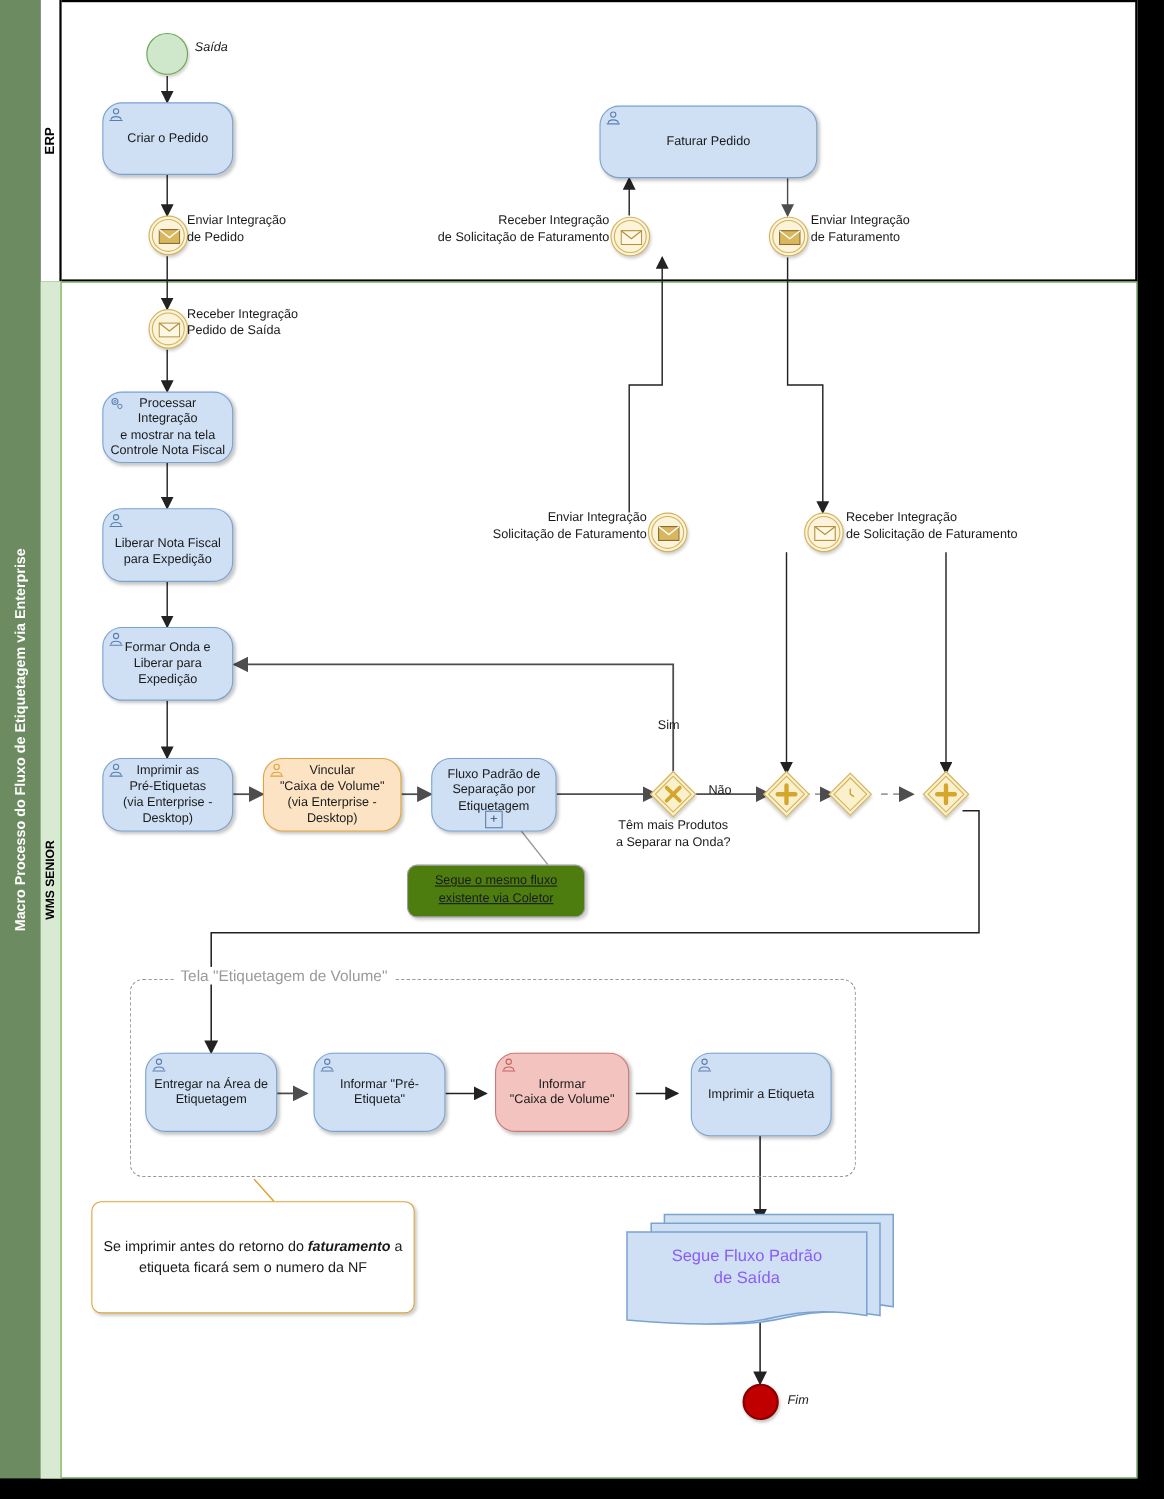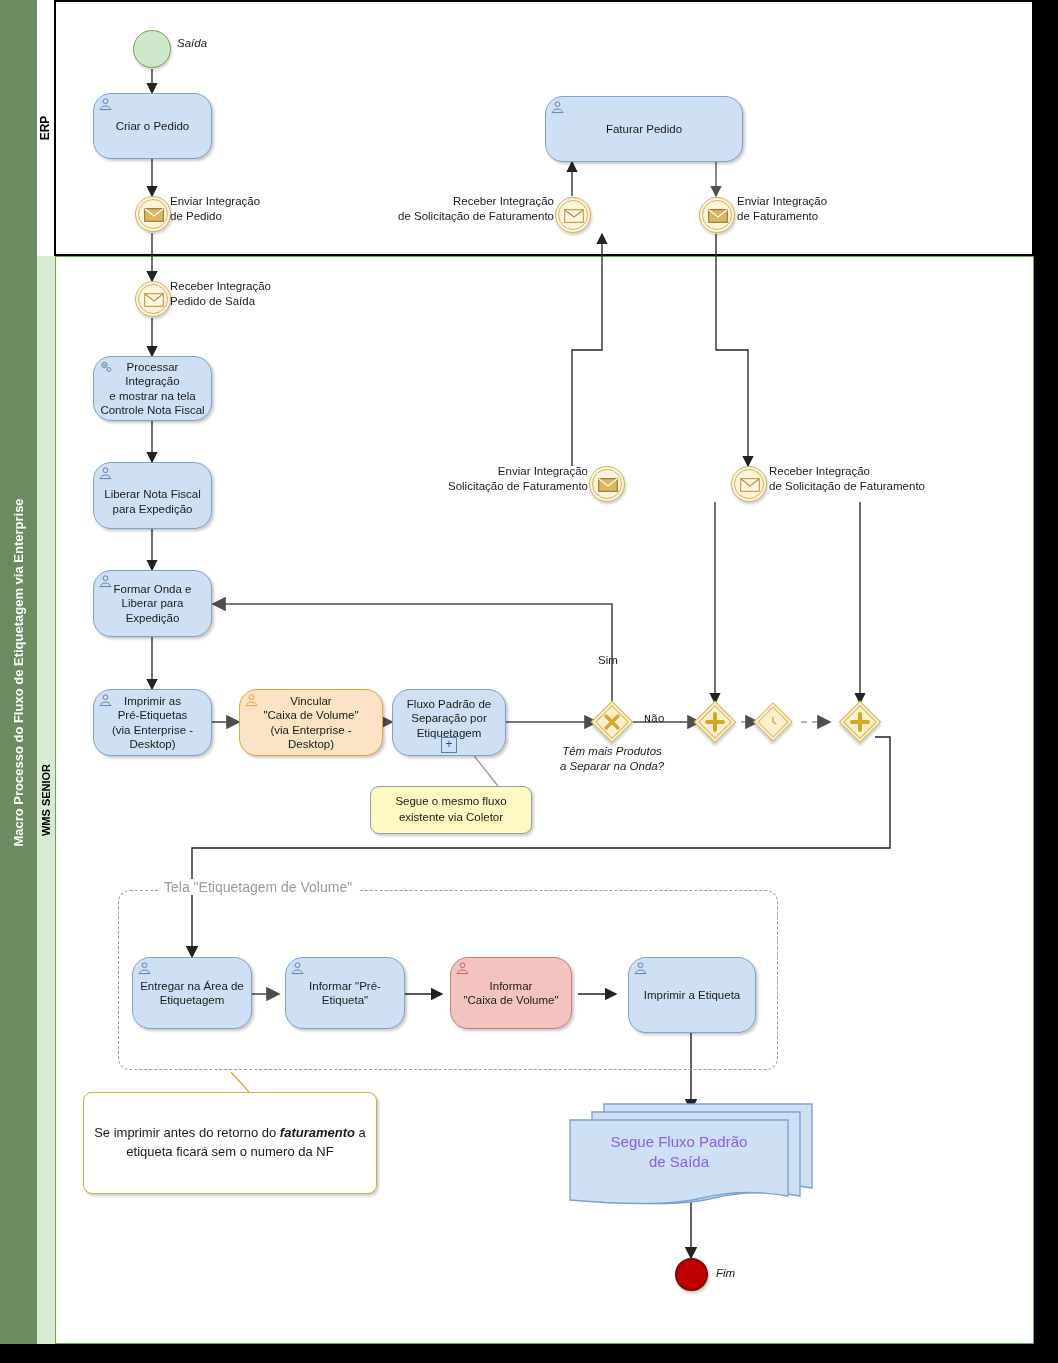--- a/index.html
+++ b/index.html
@@ -54,27 +54,27 @@
      border:1.4px solid #d4b35a;}
 
   .gw{position:absolute;width:30px;height:30px;background:#fbf0cc;
       border:1.6px solid #d4b35a;transform:rotate(45deg);box-sizing:border-box;
       box-shadow:2px 2px 3px rgba(0,0,0,.2);}
   .gw-in{position:absolute;left:2px;top:2px;right:2px;bottom:2px;border:1.2px solid #d4b35a;}
 
   .subproc-stack{position:absolute;}
   .lbl-free{position:absolute;font-size:11.5px;color:#1a1a1a;line-height:1.3;white-space:nowrap;}
   .lbl-free.italic{font-style:italic;}
-  .lbl-center{text-align:center;font-style:italic;}
+  .lbl-center{text-align:center;}
   .lbl-right{text-align:right;}
 
   .annot{position:absolute;box-sizing:border-box;border-radius:9px;
      font-size:11.5px;line-height:1.35;text-align:center;color:#1a1a1a;
      display:flex;align-items:center;justify-content:center;padding:6px 10px;}
-  .annot.grey{background:#fef9c3;border:1.4px solid #9c9c9c;box-shadow:2px 2px 3px rgba(0,0,0,.2);}
+  .annot.grey{background:#4d7c0f;border:1.4px solid #9c9c9c;box-shadow:2px 2px 3px rgba(0,0,0,.2);text-decoration:underline;}
   .annot.orange{background:#ffffff;border:1.6px solid #e0a53c;box-shadow:2px 2px 3px rgba(0,0,0,.2);
      font-size:13px;line-height:1.45;}
 
   .group-box{position:absolute;border:1.6px dashed #9a9a9a;border-radius:12px;box-sizing:border-box;}
   .group-title{position:absolute;font-size:14px;color:#9a9a9a;background:#fff;padding:0 6px;}
 
   svg.overlay{position:absolute;left:0;top:0;width:1058px;height:1363px;pointer-events:none;}
 </style>
 </head>
 <body>
@@ -272,21 +272,21 @@
       <circle cx="10" cy="6" r="3.4" fill="none" stroke="#5a7fae" stroke-width="1.4"></circle>
       <path d="M3.5 17 C3.5 11.5 16.5 11.5 16.5 17" fill="none" stroke="#5a7fae" stroke-width="1.4"></path>
       <path d="M1.5 18 L18.5 18" stroke="#5a7fae" stroke-width="1.4"></path>
     </svg>
     <span class="lbl" style="white-space:pre-line;">Imprimir as
 Pré-Etiquetas
 (via Enterprise -
 Desktop)</span>
   </div>
 
-  <div class="task orange" style="left:239px;top:689px;width:144px;height:67px;">
+  <div class="task orange" style="left:239px;top:689px;width:126px;height:67px;">
     <svg class="marker-user" viewBox="0 0 20 20">
       <circle cx="10" cy="6" r="3.4" fill="none" stroke="#e0a53c" stroke-width="1.4"></circle>
       <path d="M3.5 17 C3.5 11.5 16.5 11.5 16.5 17" fill="none" stroke="#e0a53c" stroke-width="1.4"></path>
       <path d="M1.5 18 L18.5 18" stroke="#e0a53c" stroke-width="1.4"></path>
     </svg>
     <span class="lbl" style="white-space:pre-line;">Vincular
 "Caixa de Volume"
 (via Enterprise -
 Desktop)</span>
   </div>
@@ -323,21 +323,21 @@
   </svg>
 
   <div class="gw" style="left:845px;top:707px;">
     <div class="gw-in"></div>
   </div>
   <svg style="position:absolute;left:845px;top:707px;width:30px;height:30px;" viewBox="0 0 30 30">
     <path d="M15,7 L15,23 M7,15 L23,15" stroke="#d4a72c" stroke-width="4" stroke-linecap="round"></path>
   </svg>
 
   <div class="lbl-free" style="left:598px;top:653px;">Sim</div>
-  <div class="lbl-free" style="left:644px;top:712px;font-family:Liberation Mono, monospace;">Não</div>
+  <div class="lbl-free" style="left:644px;top:712px;">Não</div>
 
   <div class="evt evt-msg" style="left:589px;top:466px;width:36px;height:36px;">
     <div class="ring"></div>
     <svg style="position:absolute;left:8px;top:11px;" width="20" height="14" viewBox="0 0 20 14">
       <rect x="0.7" y="0.7" width="18.6" height="12.6" fill="#d9b75e" stroke="#8a6d2a" stroke-width="1"></rect>
       <path d="M0.7 0.7 L10 8 L19.3 0.7" fill="none" stroke="#fff" stroke-width="1.2"></path>
     </svg>
   </div>
   <div class="lbl-free lbl-right" style="left:424px;top:464px;width:164px;"><span style="white-space:pre-line;">Enviar Integração
 Solicitação de Faturamento</span></div>

